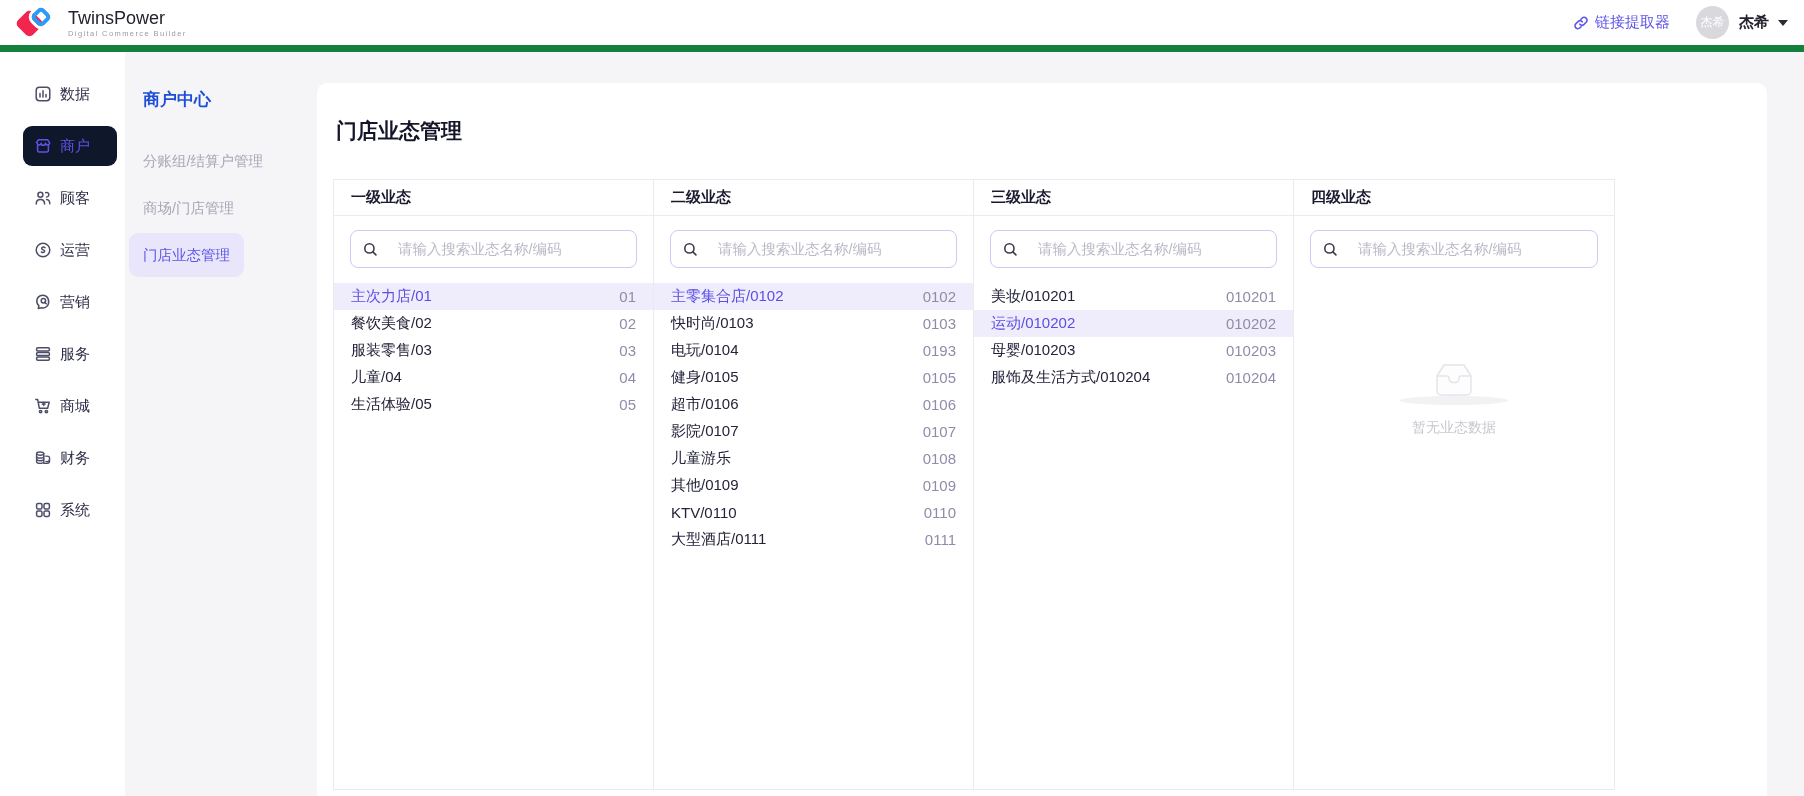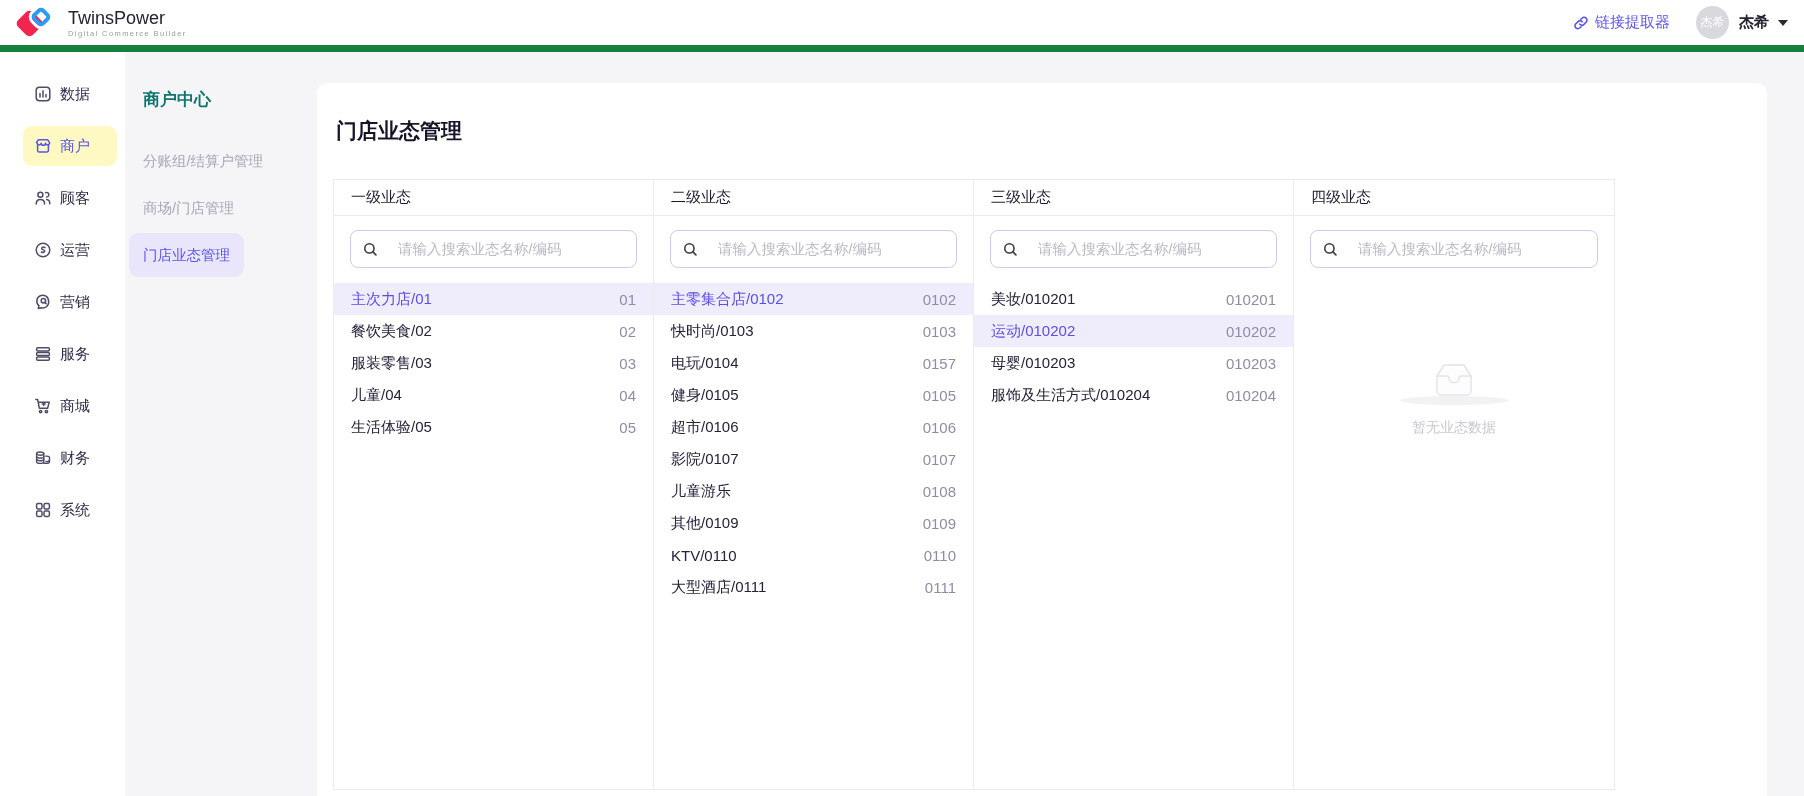--- a/index.html
+++ b/index.html
@@ -22,53 +22,53 @@
             display:flex; align-items:center; justify-content:center; margin-left:26px; }
   .username { font-size:15px; font-weight:600; color:#23232f; margin-left:10px; }
   .caret { width:0; height:0; border-left:5px solid transparent; border-right:5px solid transparent;
            border-top:6px solid #2b2b38; margin-left:9px; }
 
   
   .sidebar { position:absolute; top:52px; left:15px; width:110px; bottom:0; background:#fff; padding-top:22px; z-index:4; }
   .side-item { width:94px; height:40px; margin:0 auto 12px auto; border-radius:9px; display:flex; align-items:center;
                padding-left:11px; gap:8px; color:#2e2e48; font-size:15px; cursor:pointer; }
   .side-item svg { stroke:#4d4d68; }
-  .side-item.active { background:#fef9c3; color:#5b54e8; }
+  .side-item.active { background:#0f172a; color:#5b54e8; }
   .side-item.active svg { stroke:#5b54e8; }
 
   
   .canvas { position:absolute; left:110px; top:52px; right:0; bottom:0; background:#f5f5f8; border-top-left-radius:12px; }
 
   
   .submenu { position:absolute; left:0; top:0; width:207px; }
-  .submenu-title { padding:36px 0 0 33px; font-size:17px; font-weight:700; color:#0f766e; }
+  .submenu-title { padding:36px 0 0 33px; font-size:17px; font-weight:700; color:#1d4ed8; }
   .submenu-list { margin-top:28px; }
   .submenu-row { margin-bottom:3px; }
   .submenu-item { display:inline-block; margin-left:19px; padding:0 14px; height:44px; line-height:44px;
                   border-radius:9px; white-space:nowrap; font-size:14.5px; color:#a7a7b6; cursor:pointer; }
   .submenu-item.active { background:#e9e6fb; color:#5b54e8; }
 
   
   .card { position:absolute; left:207px; top:31px; right:37px; bottom:0; background:#fff; border-radius:10px 10px 0 0; }
   .page-title { margin:34px 0 0 19px; font-size:21px; font-weight:700; color:#15152a; }
 
   .biz-table { position:absolute; left:16px; top:96px; width:1282px; bottom:6px;
                border:1px solid #eaeaf0; display:flex; background:#fff; }
   .t-col { width:25%; border-right:1px solid #eaeaf0; display:flex; flex-direction:column; overflow:hidden; }
   .t-col:last-child { border-right:none; }
   .t-head { height:36px; flex:0 0 36px; border-bottom:1px solid #eaeaf0; display:flex; align-items:center;
-            padding-left:17px; font-size:15px; font-weight:400; color:#1a1a2e; }
+            padding-left:17px; font-size:15px; font-weight:700; color:#1a1a2e; }
   .t-search { padding:14px 16px 9px 16px; flex:0 0 auto; }
   .search-box { height:38px; border:1px solid #cfcaf1; border-radius:8px; display:flex; align-items:center;
                 padding:0 12px; gap:20px; background:#fff; }
   .search-box input { border:none; outline:none; flex:1; font-size:14.5px; color:#33334a; background:transparent;
                       font-family:"Liberation Sans","DejaVu Sans",sans-serif; min-width:0; }
   .search-box input::placeholder { color:#b9b9c6; }
   .t-list { flex:1 1 auto; padding-top:6px; overflow:hidden; }
-  .t-row { height:27px; display:flex; align-items:center; justify-content:space-between; padding:16px 17px;
+  .t-row { height:27px; display:flex; align-items:center; justify-content:space-between; padding:4px 17px;
            font-size:15px; cursor:pointer;text-align:center; }
   .t-row .name { color:#23233a; }
   .t-row .code { color:#8f8ca8; }
   .t-row.selected { background:#efedfb; }
   .t-row.selected .name { color:#5b4ee4; }
 
   .t-empty { display:flex; flex-direction:column; align-items:center; margin-top:78px; }
   .empty-shadow { width:108px; height:9px; background:#f2f2f5; border-radius:50%; margin-top:-5px; }
   .empty-text { font-size:14px; color:#c7c7cf; margin-top:14px; }
 </style>
@@ -249,21 +249,21 @@
     <span class="code">0102</span>
   </div>
 
   <div class="t-row">
     <span class="name">快时尚/0103</span>
     <span class="code">0103</span>
   </div>
 
   <div class="t-row">
     <span class="name">电玩/0104</span>
-    <span class="code">0157</span>
+    <span class="code">0193</span>
   </div>
 
   <div class="t-row">
     <span class="name">健身/0105</span>
     <span class="code">0105</span>
   </div>
 
   <div class="t-row">
     <span class="name">超市/0106</span>
     <span class="code">0106</span>

